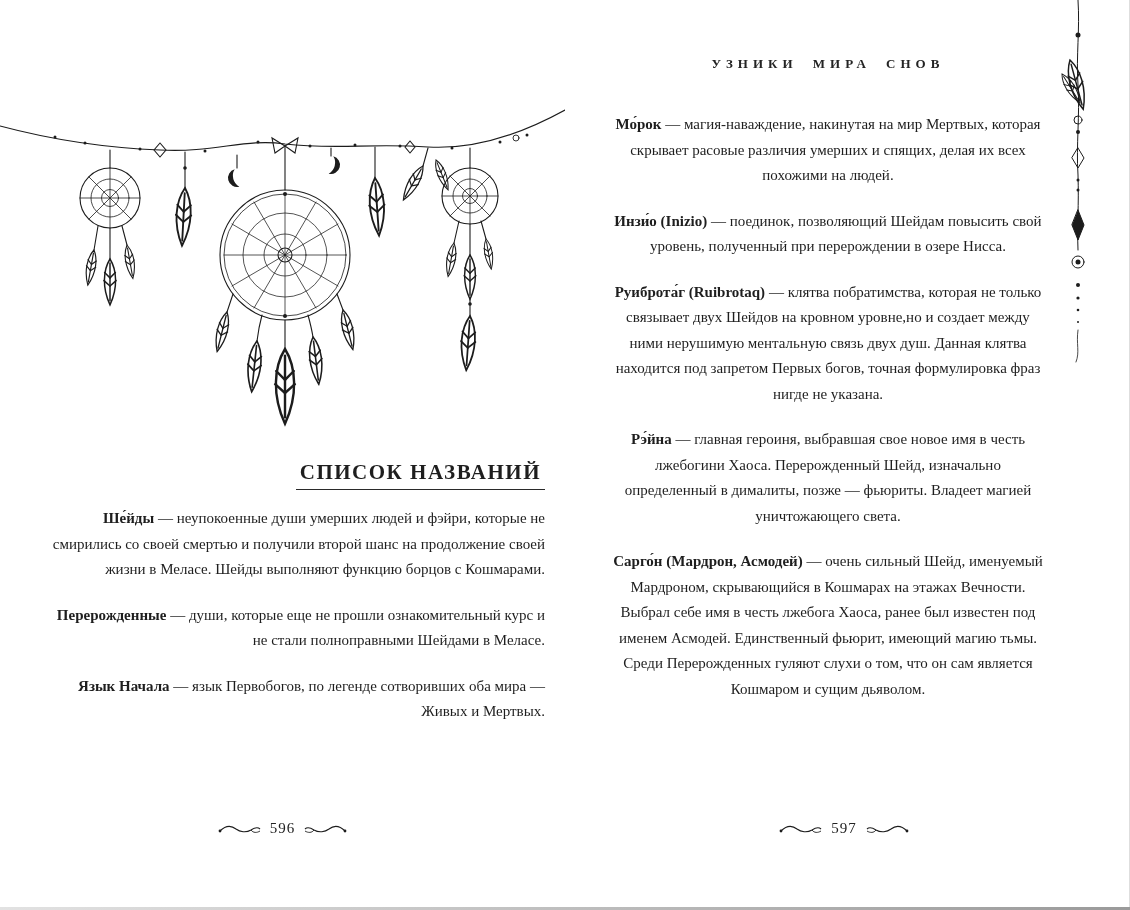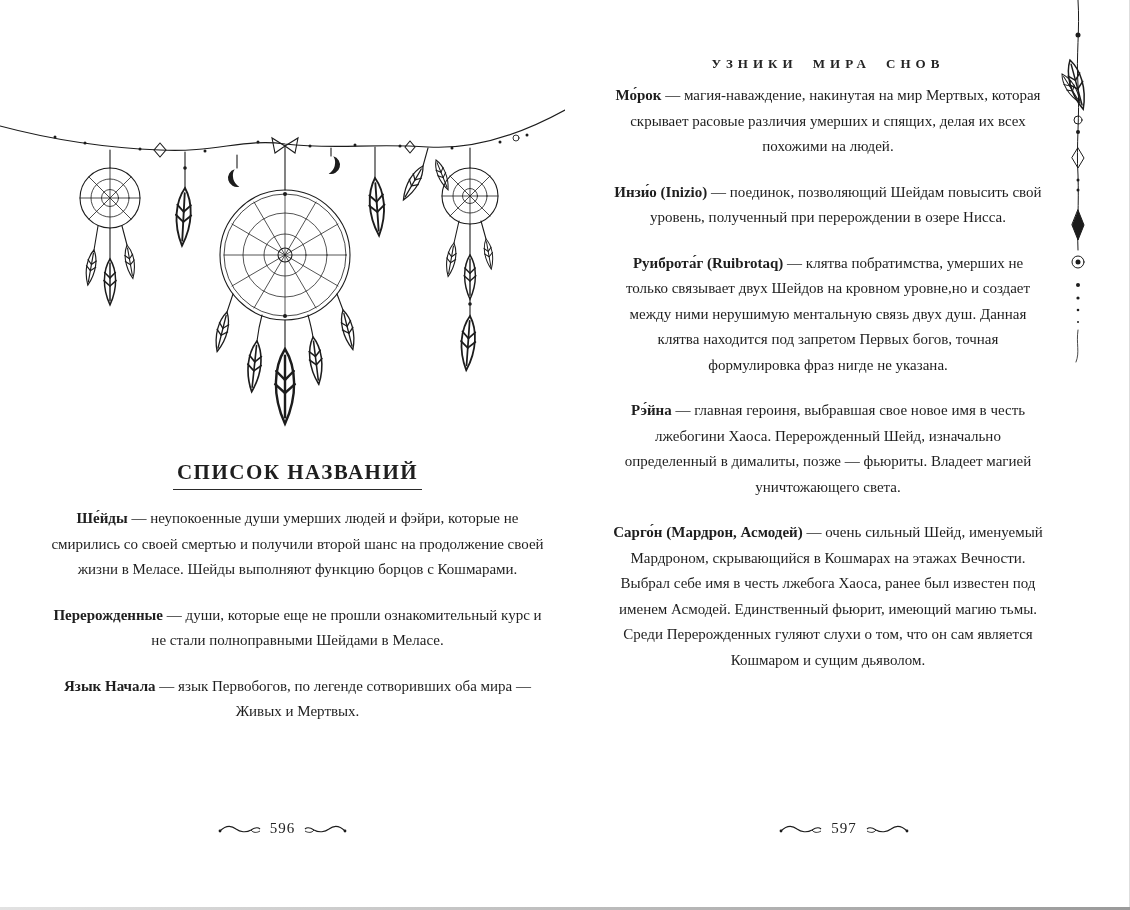--- a/index.html
+++ b/index.html
@@ -8,26 +8,26 @@
     font-family:"Liberation Serif","DejaVu Serif",serif;color:#1e1e1e;overflow:hidden;
   }
   .scan-edge-bottom{position:absolute;left:0;right:0;bottom:0;height:3px;
     background:linear-gradient(to right,#e2e2e2,#9a9a9a);}
   .scan-edge-right{position:absolute;right:0;top:0;bottom:0;width:1px;background:#dedede;}
 
   .dreamcatcher{position:absolute;top:98px;left:0;width:565px;height:372px;}
   .hanging-ornament{position:absolute;top:0;left:1040px;width:70px;height:380px;}
 
   .col{position:absolute;text-align:center;}
-  .col-left{left:50px;top:460px;width:495px;}
+  .col-left{left:50px;top:460px;width:495px;text-align:right;}
   .col-right{left:612px;top:56px;width:432px;}
 
   .running-header{
     font-size:13px;letter-spacing:5px;word-spacing:7px;font-weight:600;
-    color:#242424;margin-bottom:11px;
+    color:#242424;margin-bottom:40px;
   }
   .section-title{margin:0 0 16px 0;font-size:21px;font-weight:600;letter-spacing:1.5px;}
   .section-title .title-inner{
     display:inline-block;border-bottom:1.2px solid #2a2a2a;padding:0 4px 4px 4px;
   }
   .section-title.mid{margin-top:22px;}
   .entry{margin:0 0 20px 0;font-size:15px;line-height:25.5px;}
   .entry .term{font-weight:bold;}
 
   .page-footer{
@@ -164,21 +164,21 @@
     </h2>
     <p class="entry"><b class="term">Ше́йды</b><span> — неупокоенные души умерших людей и фэйри, которые не смирились со своей смертью и получили второй шанс на продолжение своей жизни в Меласе. Шейды выполняют функцию борцов с Кошмарами.</span></p>
     <p class="entry"><b class="term">Перерожденные</b><span> — души, которые еще не прошли ознакомительный курс и не стали полноправными Шейдами в Меласе.</span></p>
     <p class="entry"><b class="term">Язык Начала</b><span> — язык Первобогов, по легенде сотворивших оба мира — Живых и Мертвых.</span></p>
   </div>
 
   <div class="col col-right">
     <div class="running-header">УЗНИКИ МИРА СНОВ</div>
     <p class="entry"><b class="term">Мо́рок</b><span> — магия-наваждение, накинутая на мир Мертвых, которая скрывает расовые различия умерших и спящих, делая их всех похожими на людей.</span></p>
     <p class="entry"><b class="term">Инзи́о (Inizio)</b><span> — поединок, позволяющий Шейдам повысить свой уровень, полученный при перерождении в озере Нисса.</span></p>
-    <p class="entry"><b class="term">Руиброта́г (Ruibrotaq)</b><span> — клятва побратимства, умерших не только связывает двух Шейдов на кровном уровне,но и создает между ними нерушимую ментальную связь двух душ. Данная клятва находится под запретом Первых богов, точная формулировка фраз нигде не указана.</span></p>
+    <p class="entry"><b class="term">Руиброта́г (Ruibrotaq)</b><span> — клятва побратимства, которая не только связывает двух Шейдов на кровном уровне,но и создает между ними нерушимую ментальную связь двух душ. Данная клятва находится под запретом Первых богов, точная формулировка фраз нигде не указана.</span></p>
     <p class="entry"><b class="term">Рэ́йна</b><span> — главная героиня, выбравшая свое новое имя в честь лжебогини Хаоса. Перерожденный Шейд, изначально определенный в дималиты, позже — фьюриты. Владеет магией уничтожающего света.</span></p>
     <p class="entry"><b class="term">Сарго́н (Мардрон, Асмодей)</b><span> — очень сильный Шейд, именуемый Мардроном, скрывающийся в Кошмарах на этажах Вечности. Выбрал себе имя в честь лжебога Хаоса, ранее был известен под именем Асмодей. Единственный фьюрит, имеющий магию тьмы. Среди Перерожденных гуляют слухи о том, что он сам является Кошмаром и сущим дьяволом.</span></p>
   </div>
 
   <div class="page-footer footer-left">
     <svg class="flourish" width="44" height="12" viewBox="0 0 44 12">
       <path d="M2,8 C7,3 13,2 18,6 C22,9 28,10 33,7 C36,5 40,4 42,6" stroke="#1c1c1c" fill="none" stroke-width="1.1"></path>
       <path d="M33,7 C35,10 39,10 42,8" stroke="#1c1c1c" fill="none" stroke-width="0.9"></path>
       <circle cx="2" cy="8" r="1.4" fill="#1c1c1c"></circle>
     </svg>

